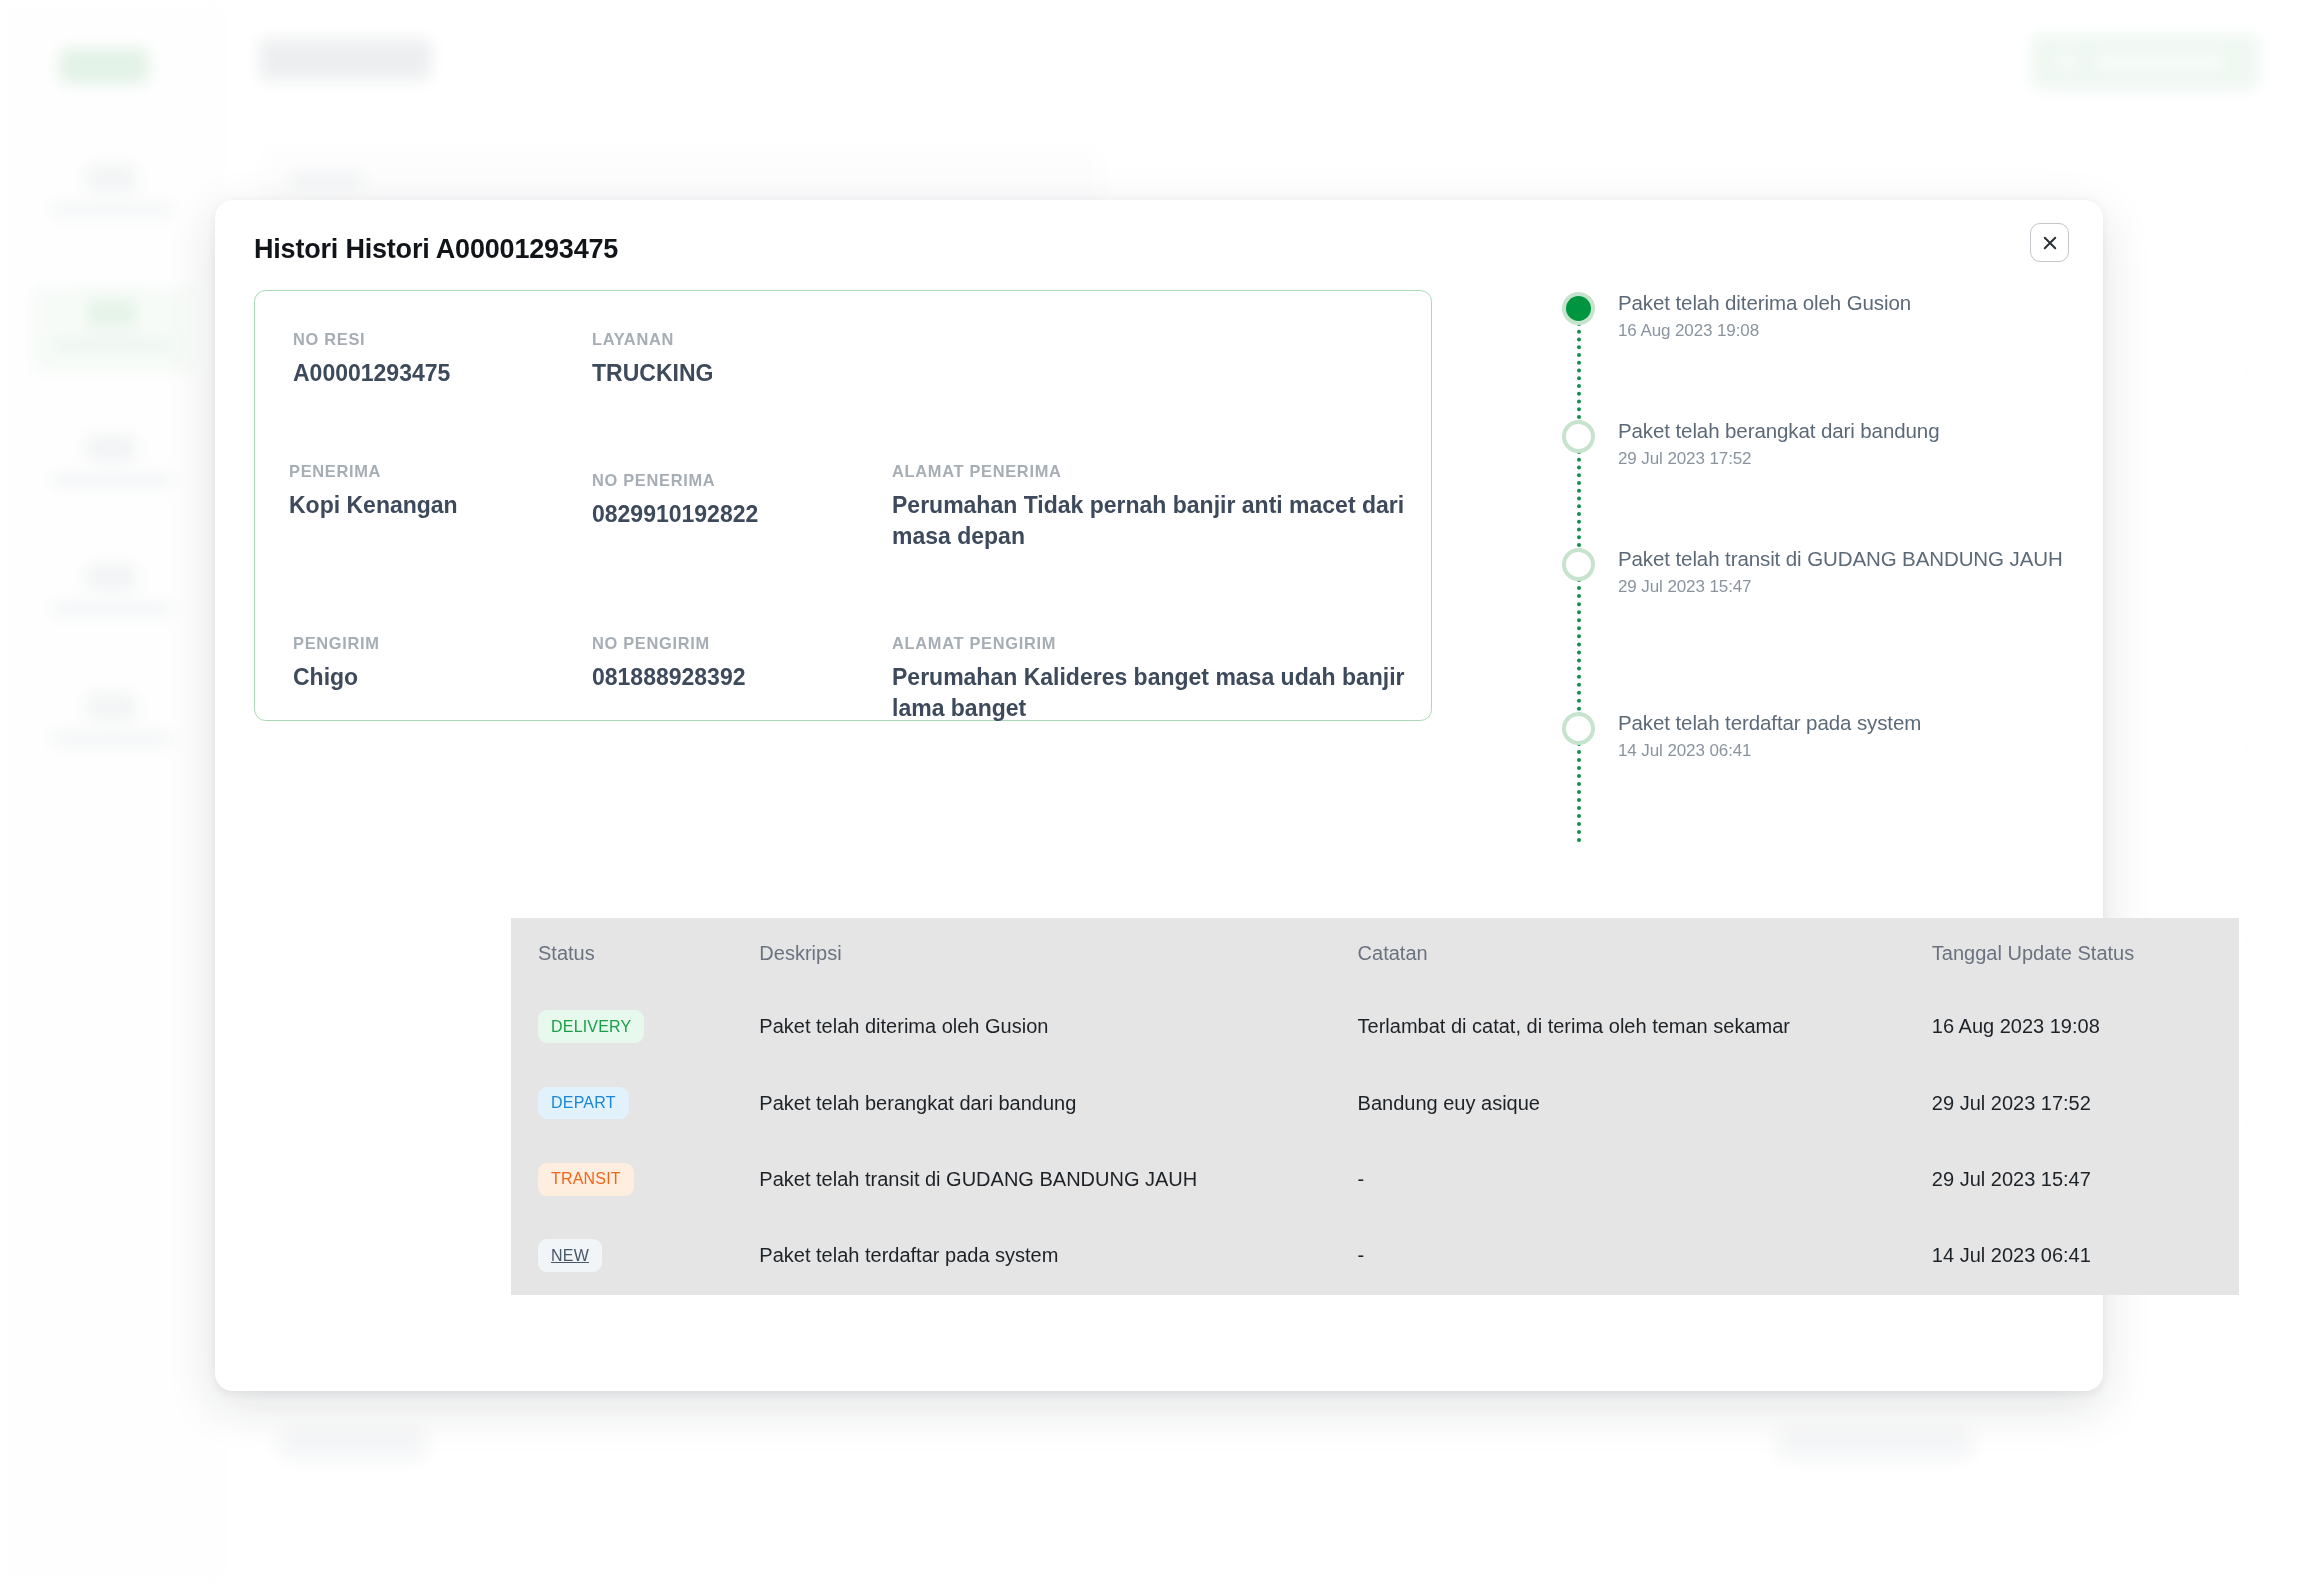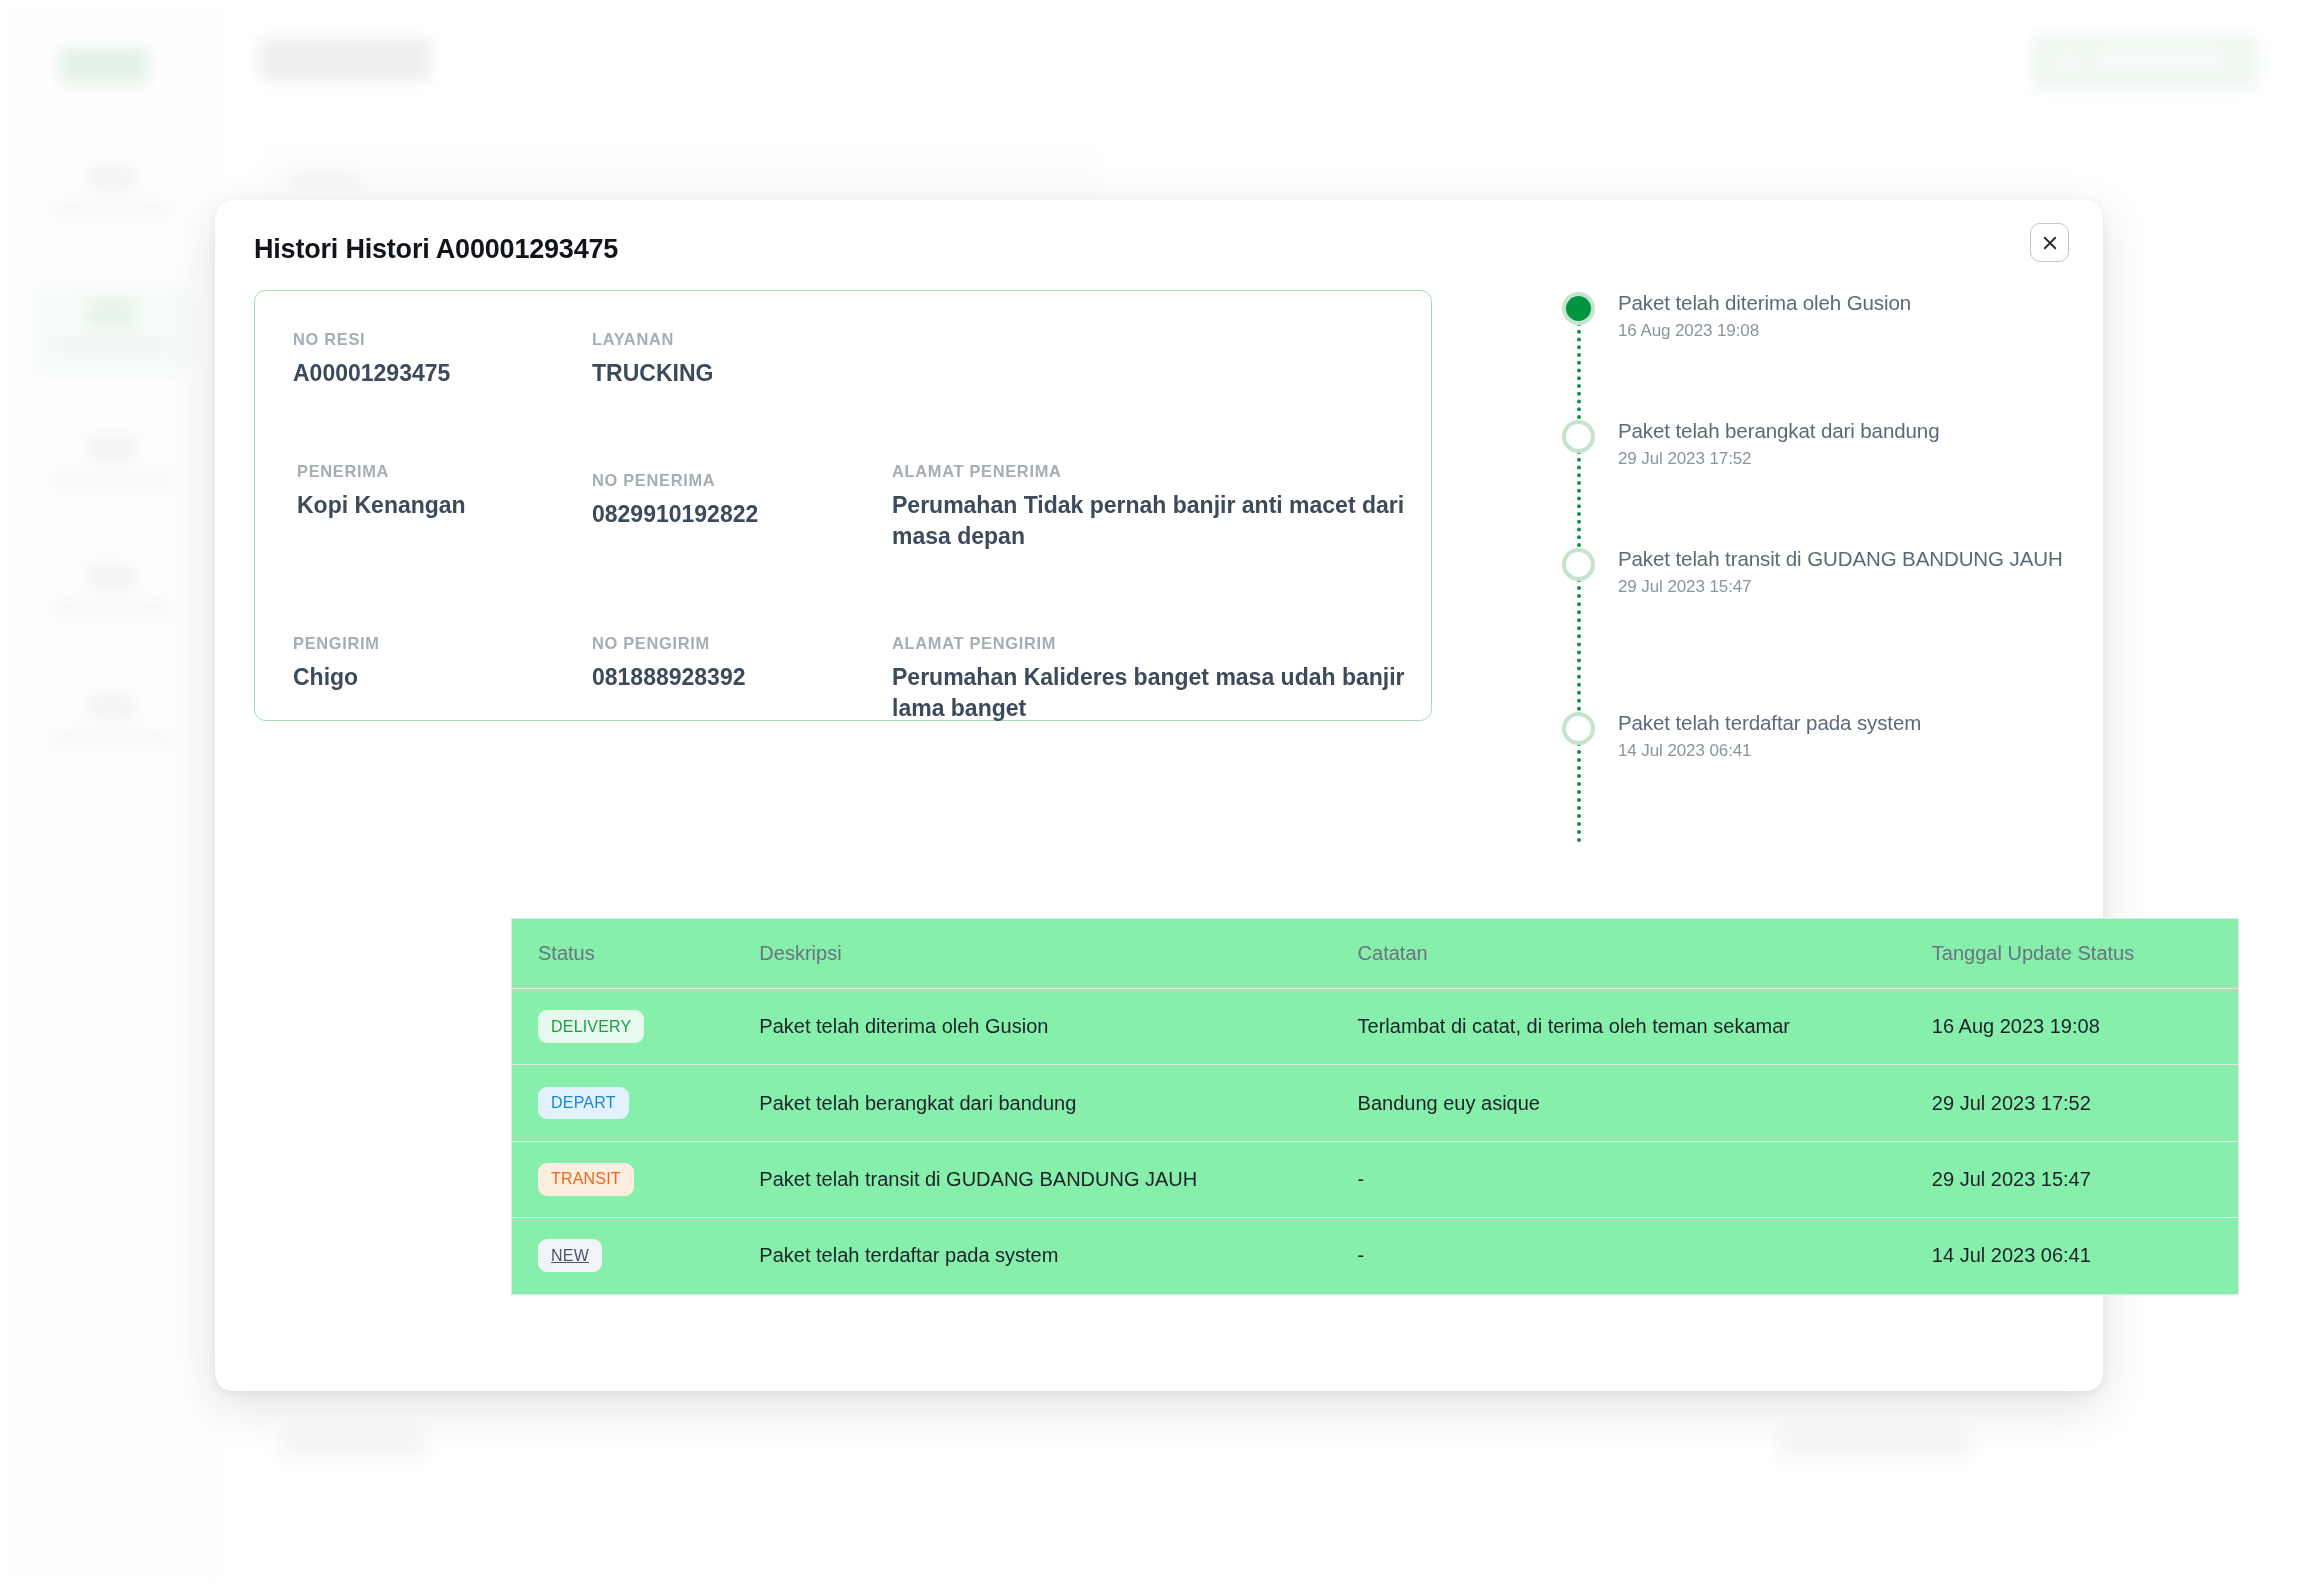--- a/index.html
+++ b/index.html
@@ -147,21 +147,21 @@
   .tl-date {
     font-size: 17px; color: #8a949e; margin-top: 4.1px;
     letter-spacing: -0.1px;
   }
 
   
   #history-table {
     position: absolute; left: 296px; top: 718px;
     width: 1728px;
     border: 0.8px solid #e3e5e8; border-radius: 3.3px;
-    border-collapse: collapse; background: #86efac;
+    border-collapse: collapse; background: #e5e5e5;
   }
   #history-table th, #history-table td {
     border-bottom: 0.8px solid #e3e5e8;
     text-align: left; vertical-align: middle;
   }
   #history-table th {
     padding: 23px 0 23px 26px;
     font-size: 20px; font-weight: 400; color: #6b7280;
   }
   #history-table td {
@@ -254,21 +254,21 @@
     <div class="field" style="left:38px; top:39px; width:246px">
       <div class="field-label">NO RESI</div>
       <div class="field-value">A00001293475</div>
     </div>
 
     <div class="field" style="left:337px; top:39px; width:230px">
       <div class="field-label">LAYANAN</div>
       <div class="field-value">TRUCKING</div>
     </div>
 
-    <div class="field" style="left:42px; top:171px; width:271px">
+    <div class="field" style="left:34px; top:171px; width:271px">
       <div class="field-label">PENERIMA</div>
       <div class="field-value">Kopi Kenangan</div>
     </div>
 
     <div class="field" style="left:337px; top:180px; width:271px">
       <div class="field-label">NO PENERIMA</div>
       <div class="field-value">0829910192822</div>
     </div>
 
     <div class="field" style="left:38px; top:343px; width:271px">

